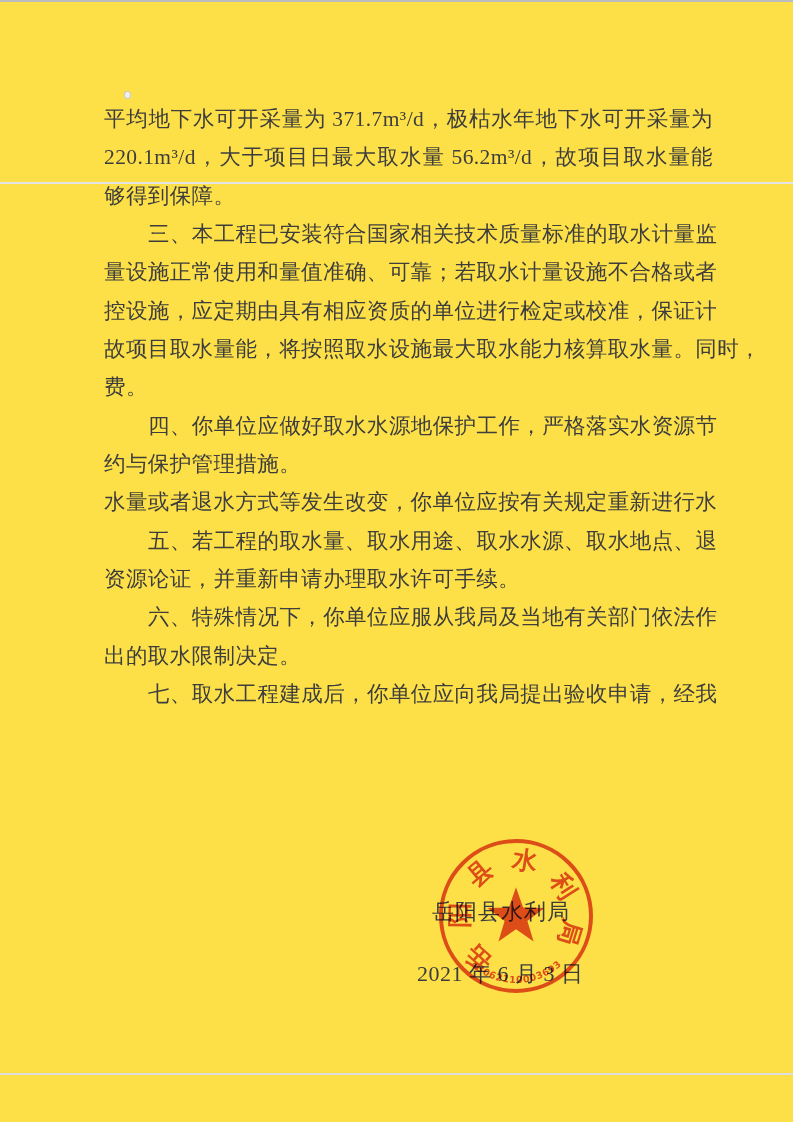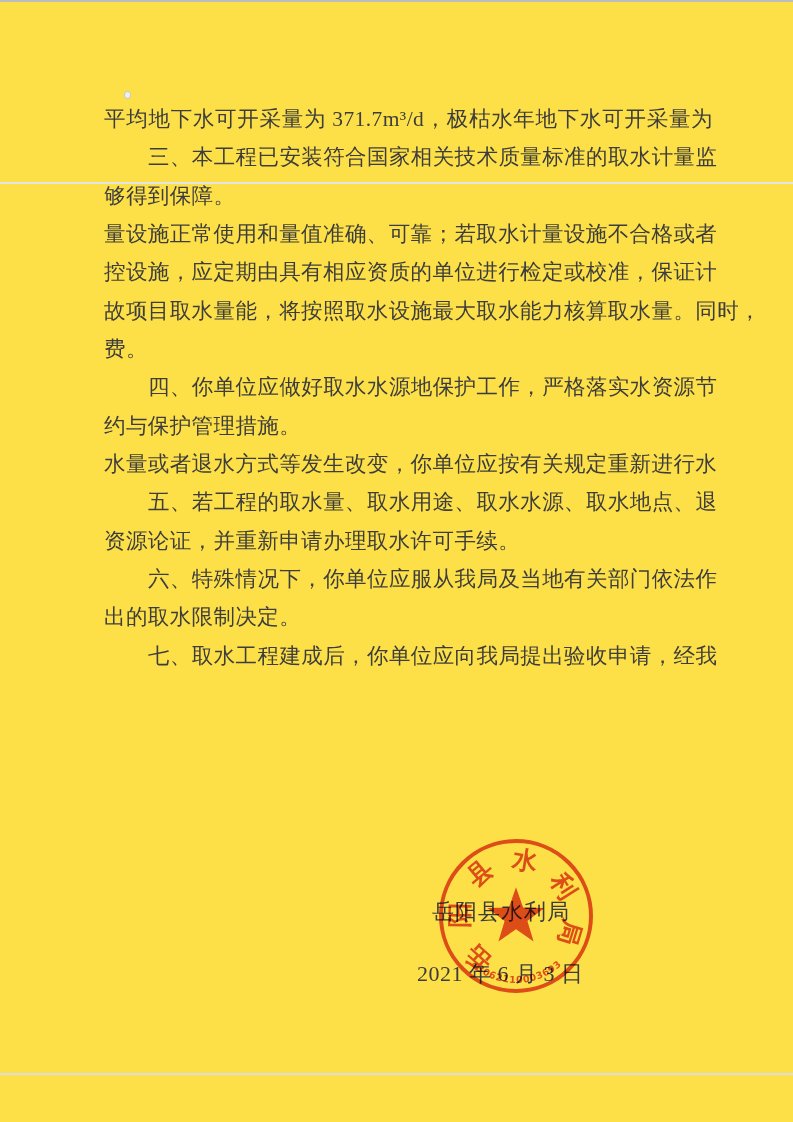--- a/index.html
+++ b/index.html
@@ -51,22 +51,23 @@
 
 <div class="page">
 
   <div class="rule rule-top"></div>
   <div class="rule rule-mid"></div>
   <div class="rule rule-bottom"></div>
   <div class="speck"></div>
 
   <div class="body-text">
       <div class="line">平均地下水可开采量为 371.7m³/d，极枯水年地下水可开采量为</div>
+      <div class="line">220.1m³/d，大于项目日最大取水量 56.2m³/d，故项目取水量能</div>
+      <div class="line last">够得到保障。</div>
       <div class="line indent">三、本工程已安装符合国家相关技术质量标准的取水计量监</div>
-      <div class="line last">够得到保障。</div>
       <div class="line">量设施正常使用和量值准确、可靠；若取水计量设施不合格或者</div>
       <div class="line">控设施，应定期由具有相应资质的单位进行检定或校准，保证计</div>
       <div class="line">故项目取水量能，将按照取水设施最大取水能力核算取水量。同时，</div>
       <div class="line last">费。</div>
       <div class="line indent">四、你单位应做好取水水源地保护工作，严格落实水资源节</div>
       <div class="line last">约与保护管理措施。</div>
       <div class="line">水量或者退水方式等发生改变，你单位应按有关规定重新进行水</div>
       <div class="line indent">五、若工程的取水量、取水用途、取水水源、取水地点、退</div>
       <div class="line last">资源论证，并重新申请办理取水许可手续。</div>
       <div class="line indent">六、特殊情况下，你单位应服从我局及当地有关部门依法作</div>

